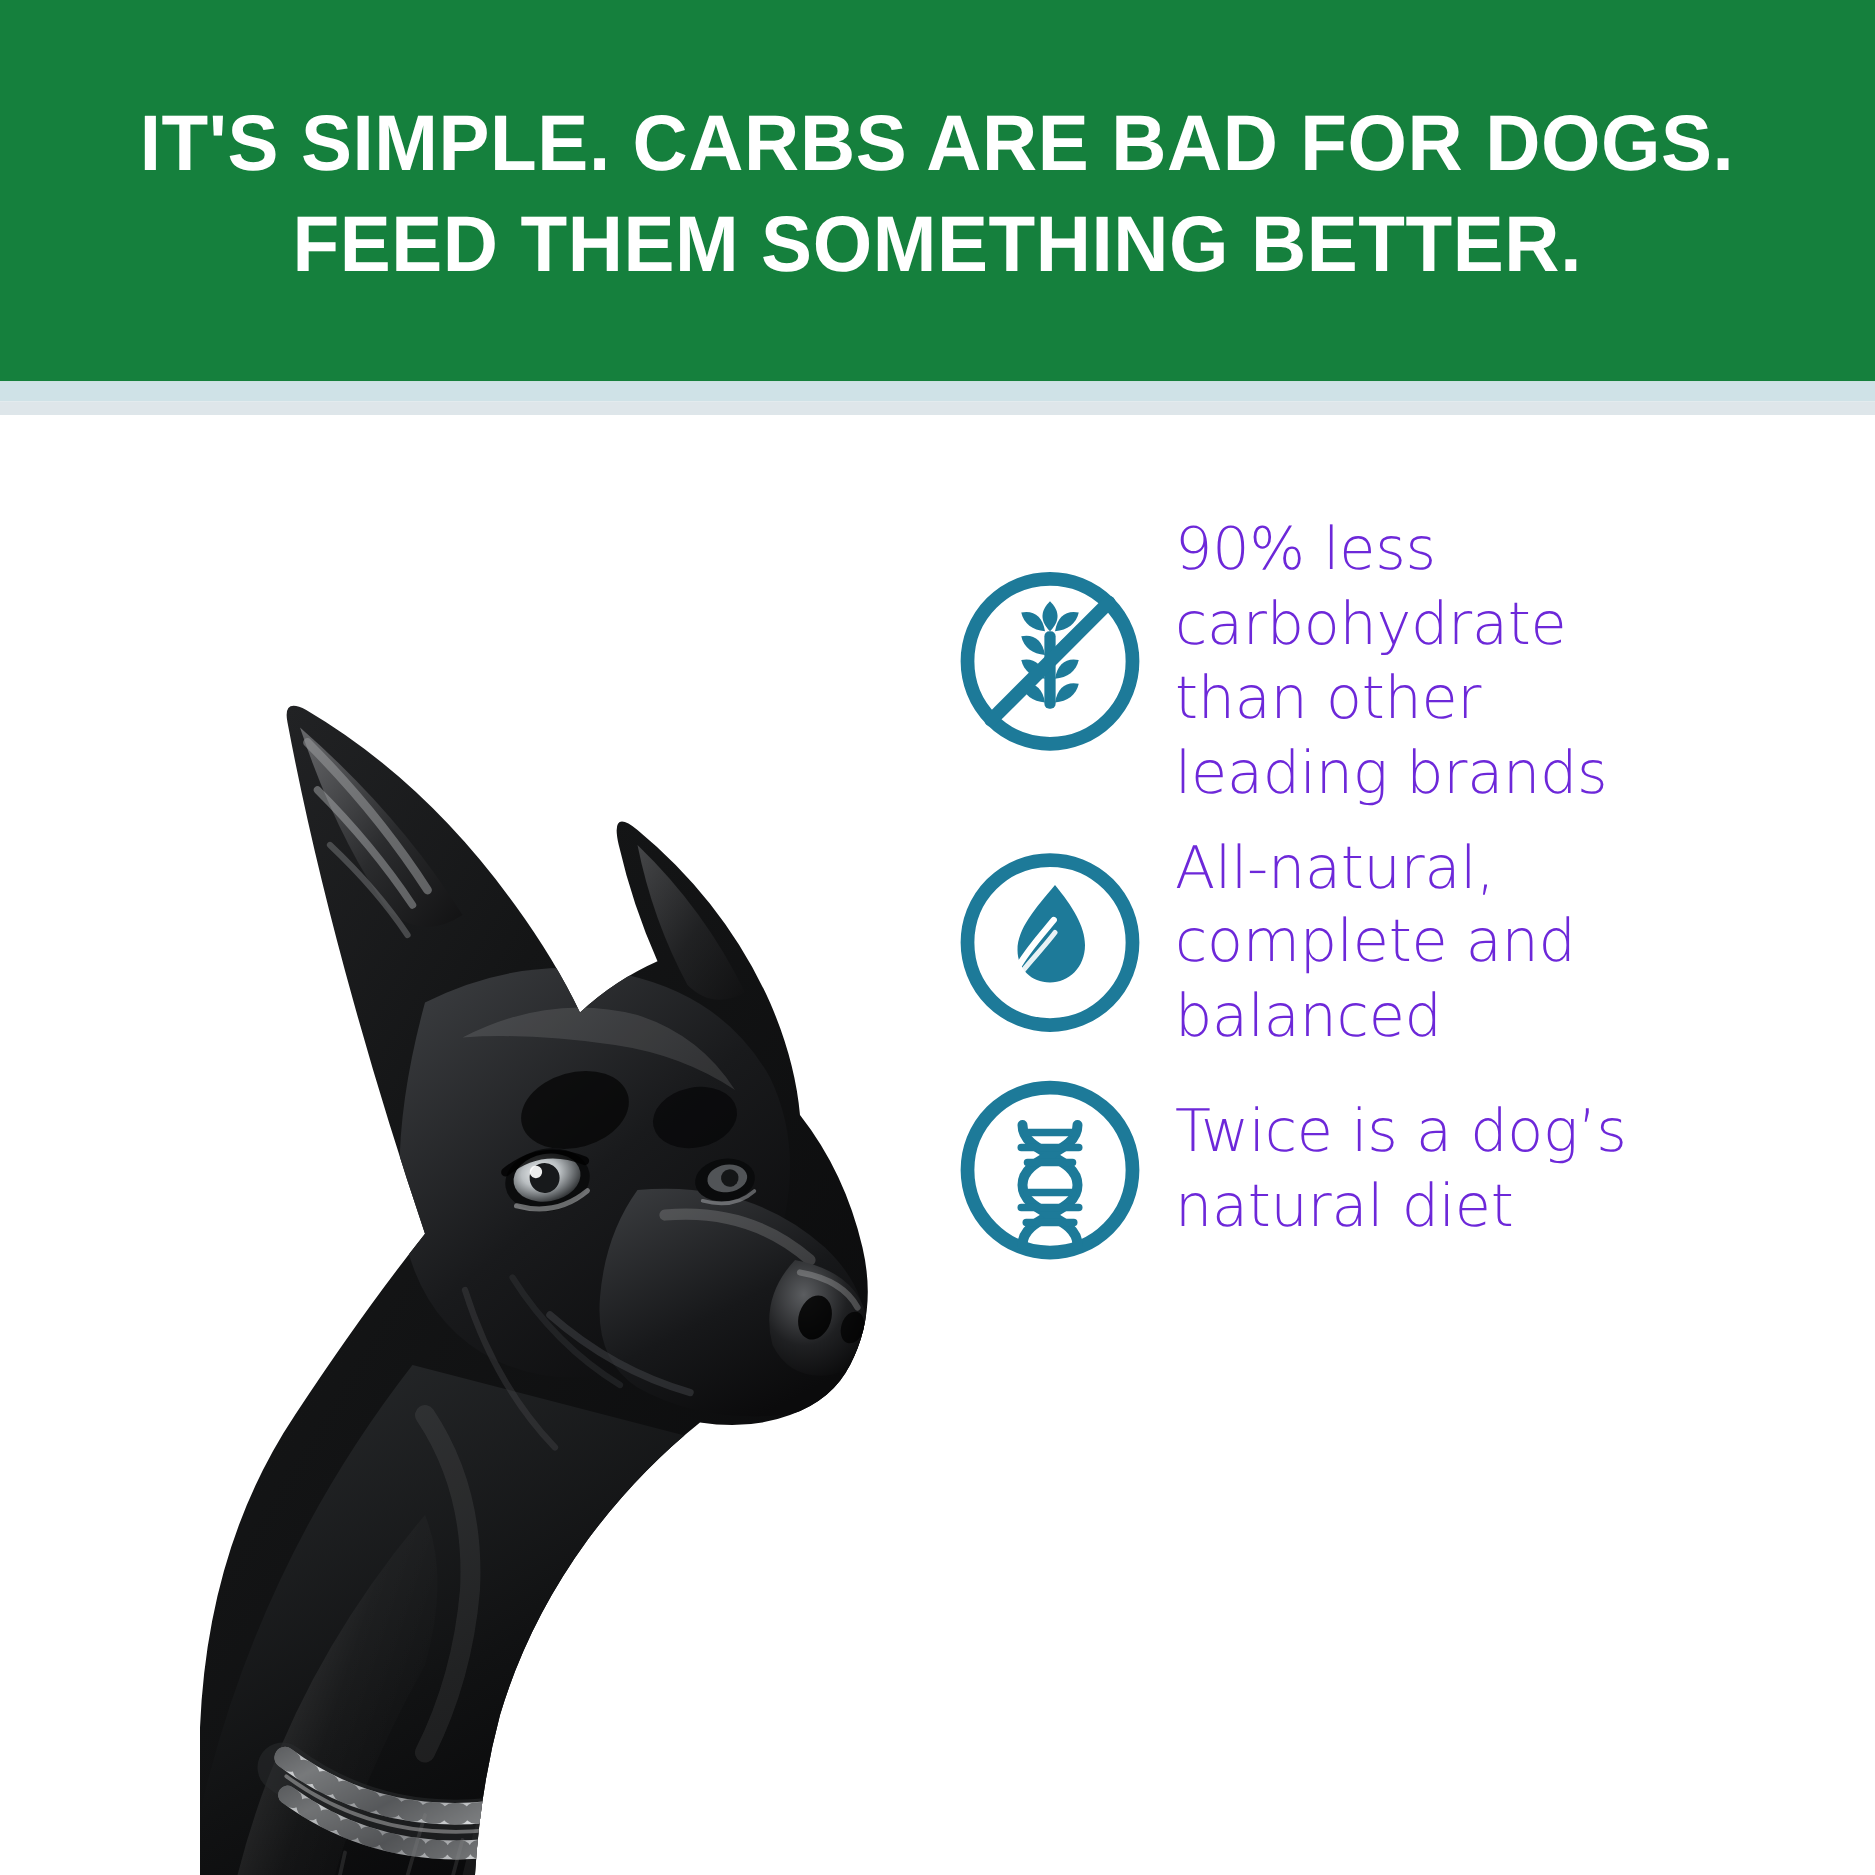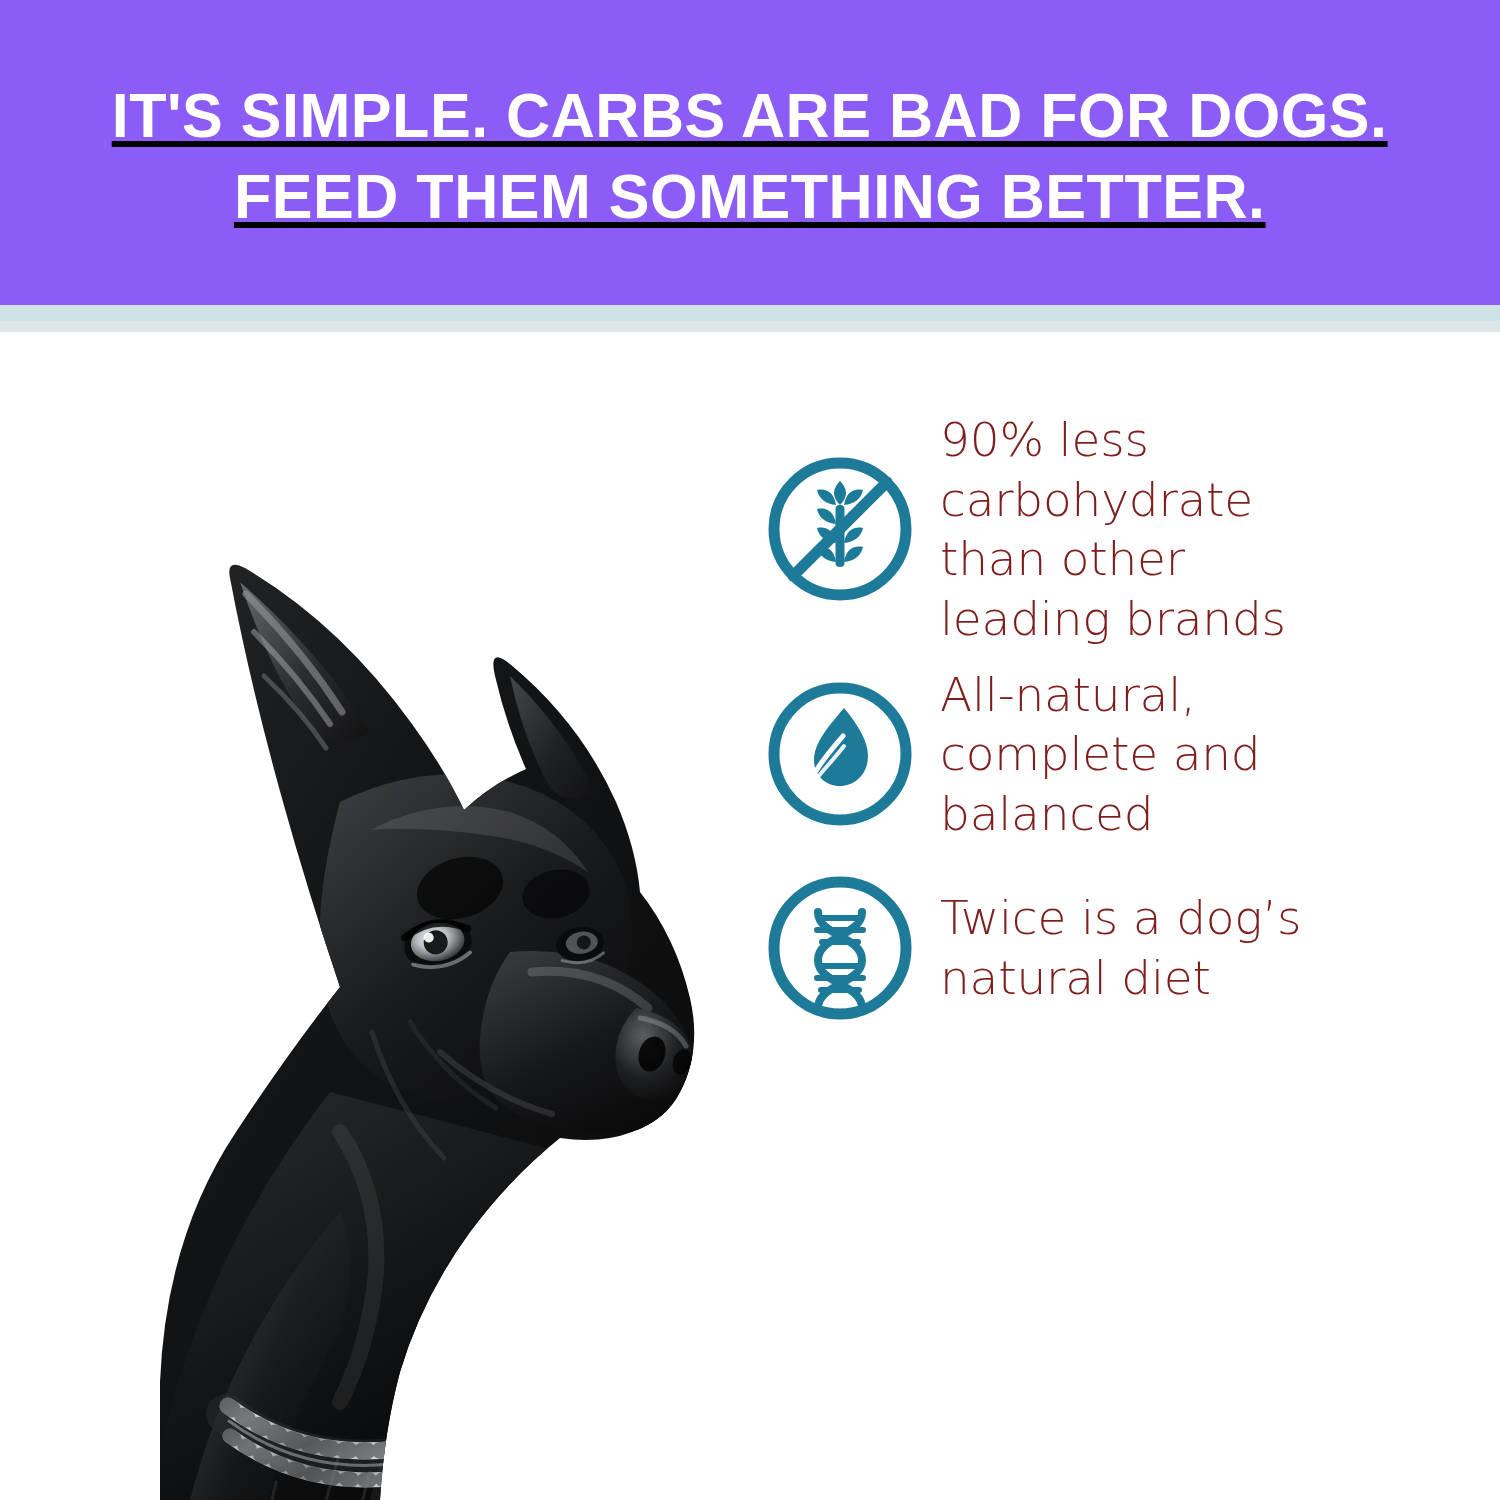--- a/index.html
+++ b/index.html
@@ -15,28 +15,27 @@
     background: #ffffff;
     font-family: "Liberation Sans", sans-serif;
   }
 
   
   .header {
     position: absolute;
     left: 0; top: 0;
     width: 1500px;
     height: 305px;
-    background: #8b5cf6;
+    background: #15803d;
     display: flex;
     flex-direction: column;
     align-items: center;
     justify-content: center;
     box-sizing: border-box;
     padding-top: 6px;
-    text-decoration: underline;
   }
   .headline {
     color: #ffffff;
     font-family: "Liberation Sans Narrow", "Liberation Sans", sans-serif;
     font-weight: 700;
     font-size: 63px;
     line-height: 1.28;
     letter-spacing: 0.5px;
     text-align: center;
     white-space: nowrap;
@@ -93,31 +92,31 @@
     width: 160px;
     height: 160px;
     display: flex;
     align-items: center;
     justify-content: center;
   }
   .benefit-icon svg { display: block; }
   .benefit-text {
     flex: 1 1 auto;
     margin-left: 20px;
-    color: #7f1d1d;
+    color: #6d28d9;
     font-family: "DejaVu Sans", sans-serif;
     font-weight: 300;
     font-size: 47px;
     line-height: 1.27;
     letter-spacing: -0.2px;
     max-width: 420px;
   }
   .b0 { margin-bottom: 16px; }
   .b1 { margin-bottom: 22px; }
-  .b2 { margin-bottom: 24px; }
+  .b2 { margin-bottom: 12px; }
   .b3 { margin-bottom: 0; }
 </style>
 </head>
 <body>
 
 <div class="page">
 
   <div class="header">
     <div class="headline">IT'S SIMPLE. CARBS ARE BAD FOR DOGS.</div>
     <div class="headline">FEED THEM SOMETHING BETTER.</div>

